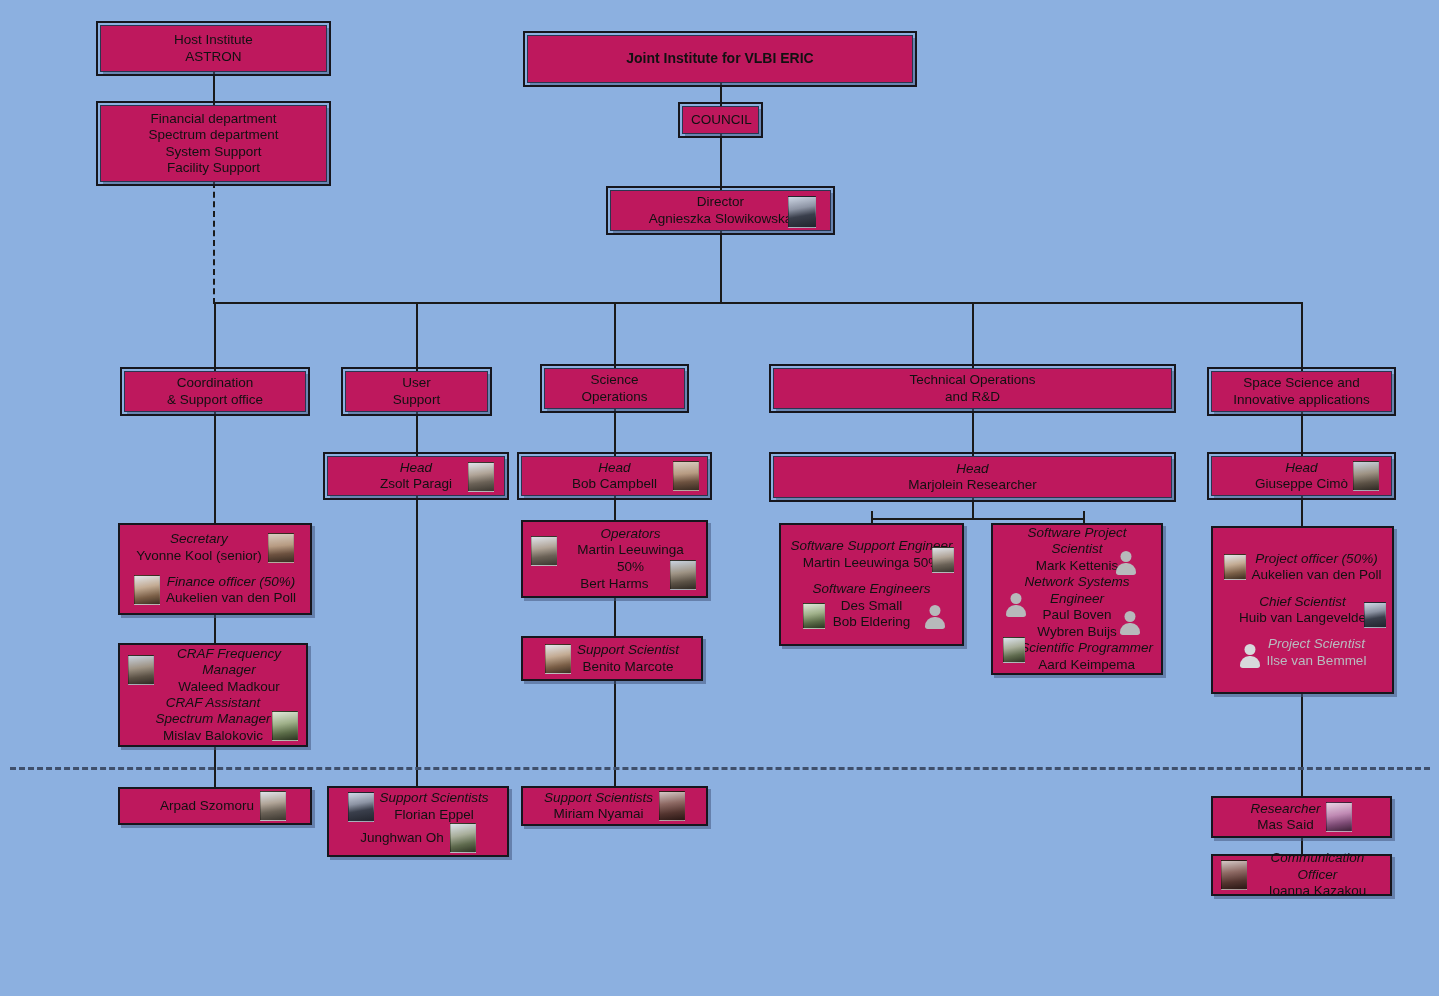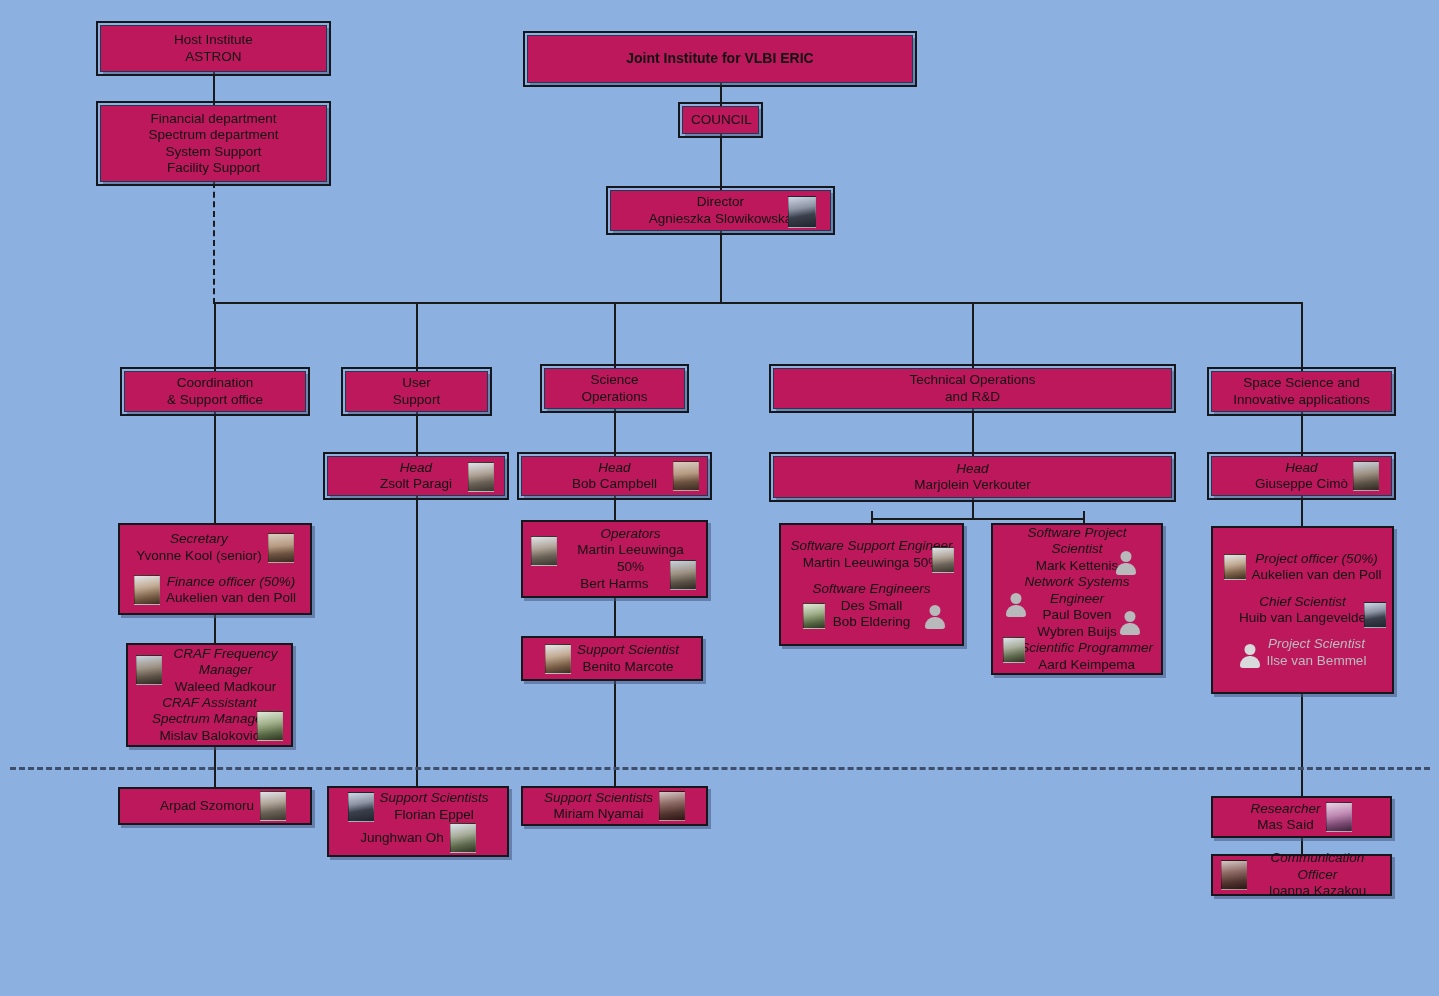--- a/index.html
+++ b/index.html
@@ -190,21 +190,21 @@
   </div>
 
   <div class="box dbl fs13 ctr" style="left:521px; top:456px; width:187px; height:40px;">
     <div class="ttl">Head</div>
     <div>Bob Campbell</div>
     <span class="av p-f2" style="position:absolute; right:8px; top:4px;"></span>
   </div>
 
   <div class="box dbl fs13 ctr" style="left:773px; top:456px; width:399px; height:42px;">
     <div class="ttl">Head</div>
-    <div>Marjolein Verkouter</div>
+    <div>Marjolein Researcher</div>
 
   </div>
 
   <div class="box dbl fs13 ctr" style="left:1211px; top:456px; width:181px; height:40px;">
     <div class="ttl">Head</div>
     <div>Giuseppe Cimò</div>
     <span class="av p-m2" style="position:absolute; right:12px; top:4px;"></span>
   </div>
 
   <div class="box fs13" style="left:118px; top:523px; width:194px; height:92px;">
@@ -218,21 +218,21 @@
     <div class="spacer"></div>
     <div class="row">
       <span class="av p-m3"></span>
       <div class="ctr">
         <div class="ttl">Finance officer (50%)</div>
         <div>Aukelien van den Poll</div>
       </div>
     </div>
   </div>
 
-  <div class="box fs13" style="left:118px; top:643px; width:167px; height:104px;margin-left:8px;">
+  <div class="box fs13" style="left:118px; top:643px; width:190px; height:104px;">
     <div class="row">
       <span class="av p-m2"></span>
       <div class="ctr">
         <div class="ttl">CRAF Frequency Manager</div>
         <div>Waleed Madkour</div>
       </div>
     </div>
     <div class="spacer"></div>
     <div class="row">
       <div class="ctr">

